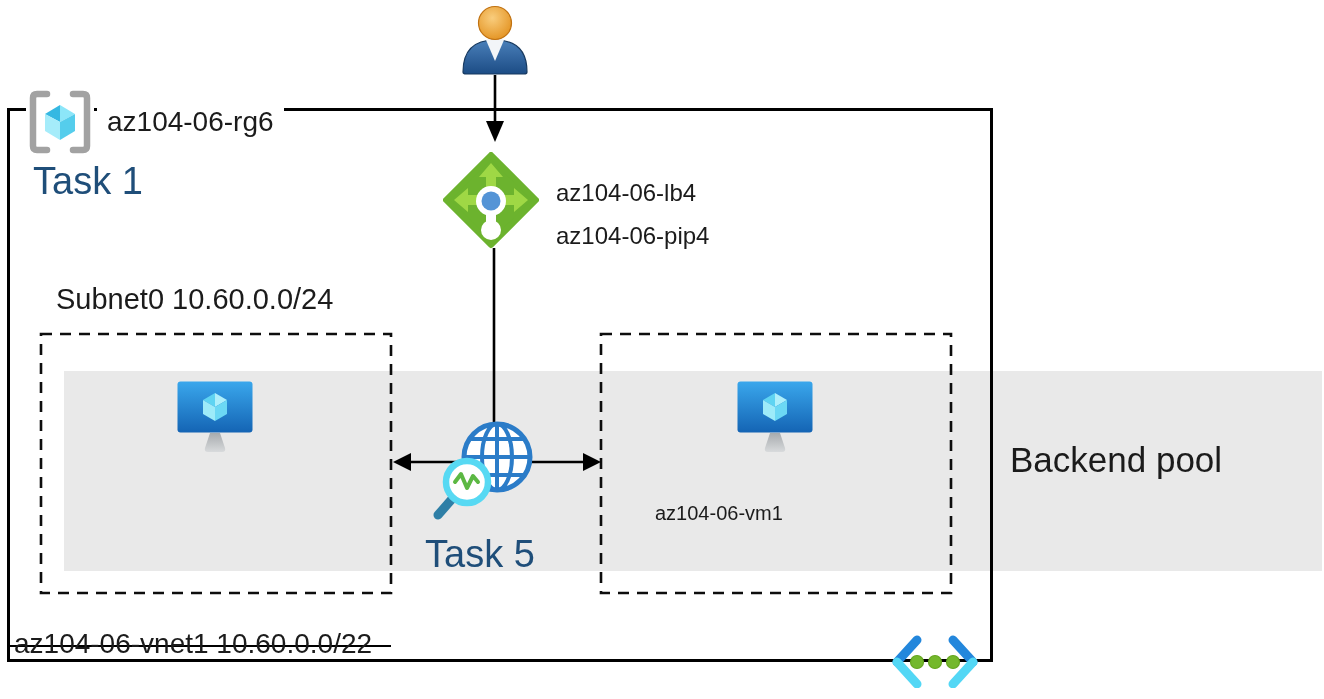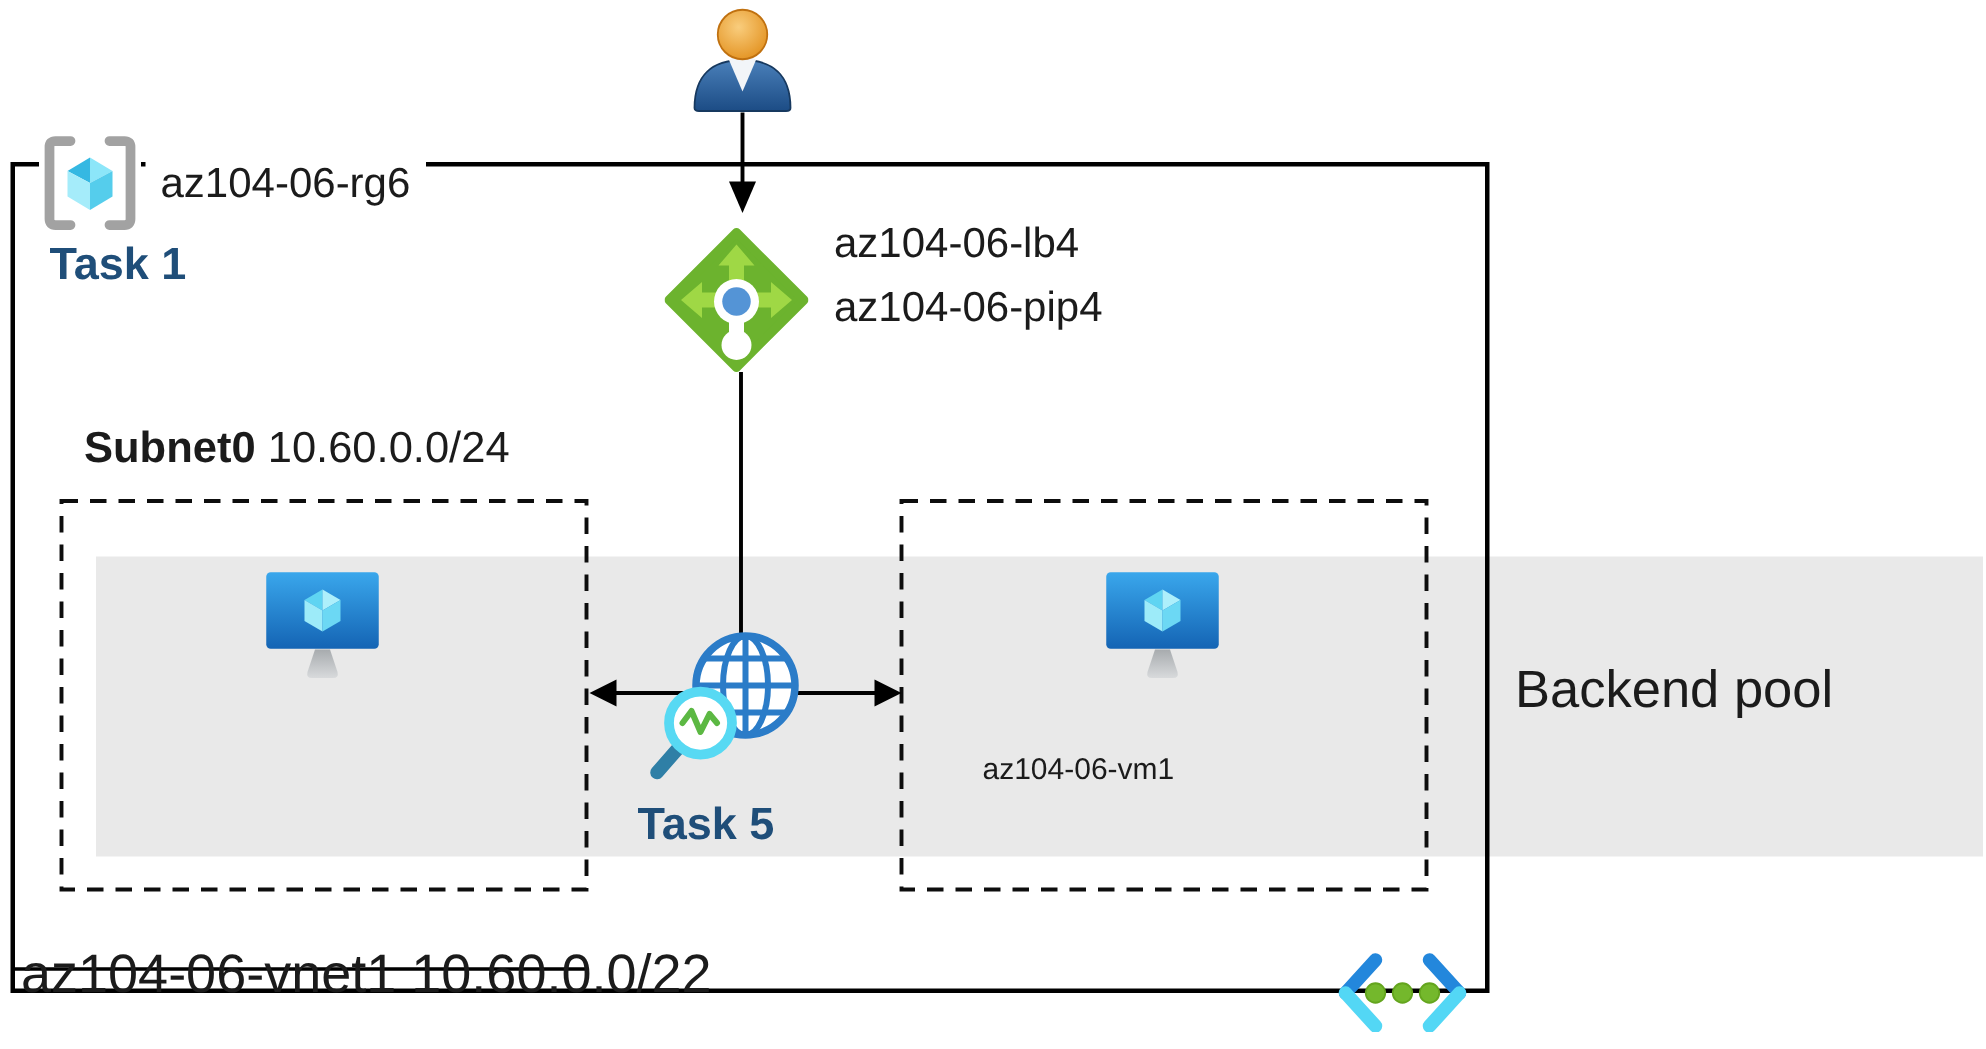--- a/index.html
+++ b/index.html
@@ -4,22 +4,22 @@
 <style>
   html,body{margin:0;padding:0;background:#fff;}
   #canvas{
     position:relative;width:1324px;height:699px;overflow:hidden;
     font-family:"Liberation Sans","DejaVu Sans",sans-serif;
     color:#1b1b1b;background:#fff;
   }
   .abs{position:absolute;}
   .label{white-space:nowrap;}
   .band{background:#e9e9e9;}
-  .task{font-weight:bold;color:#1f4e79;font-size:30px;}
-  .bold{font-weight:bold;}
+  .task{font-weight:normal;color:#1f4e79;font-size:38px;}
+  .bold{font-weight:normal;}
   .center{}
 </style>
 </head>
 <body>
 
 <div id="canvas">
 
   <div class="abs band" style="left:64px;top:371px;width:1258px;height:200px;"></div>
 
   <svg class="abs" style="left:0;top:0;" width="1324" height="699" viewBox="0 0 1324 699">
@@ -75,21 +75,21 @@
     <polygon points="48,3 93,48 48,93 3,48" fill="#6cb32e" stroke="#6cb32e" stroke-width="6" stroke-linejoin="round"></polygon>
     <path d="M48,11 L60,25 H53 V39 H43 V25 H36 Z" fill="#9fd845"></path>
     <path d="M11,48 L25,36 V43 H39 V53 H25 V60 Z" fill="#9fd845"></path>
     <path d="M85,48 L71,36 V43 H57 V53 H71 V60 Z" fill="#9fd845"></path>
     <rect x="43" y="56" width="10" height="20" fill="#fff"></rect>
     <circle cx="48" cy="49" r="15" fill="#fff"></circle>
     <circle cx="48" cy="49" r="9.5" fill="#5494d6"></circle>
     <circle cx="48" cy="78" r="10" fill="#fff"></circle>
   </svg>
 
-  <div class="abs" style="left:556px;top:140px;font-size:28px;line-height:43px;">
+  <div class="abs" style="left:556px;top:171px;font-size:24px;line-height:43px;">
     <div class="label">az104-06-lb4</div>
     <div class="label">az104-06-pip4</div>
   </div>
 
   <div class="abs label" style="left:56px;top:283px;font-size:29px;">
     <span class="bold">Subnet0</span>
     <span>10.60.0.0/24</span>
   </div>
 
   <svg width="0" height="0" style="position:absolute">
@@ -135,21 +135,21 @@
       <line x1="27" y1="80" x2="13" y2="96" stroke="#2f7fa6" stroke-width="9" stroke-linecap="round"></line>
       <circle cx="42" cy="63" r="21" fill="#fff" stroke="#57d9f3" stroke-width="6.5"></circle>
       <polyline points="30,63 36,55 42,69 48,57 53,63" fill="none" stroke="#5cb843" stroke-width="4" stroke-linecap="round" stroke-linejoin="round"></polyline>
     </g>
   </svg>
 
   <div class="abs center task" style="left:425px;top:533px;width:120px;">Task 5</div>
 
   <div class="abs center label" style="left:1010px;top:440px;width:300px;font-size:35px;">Backend pool</div>
 
-  <div class="abs label" style="left:14px;top:628px;font-size:36px;">
+  <div class="abs label" style="left:14px;top:628px;font-size:28px;">
     <span>az104-06-vnet1</span>
     <span>10.60.0.0/22</span>
   </div>
 
   <svg class="abs" style="left:890px;top:632px;" width="90" height="56" viewBox="0 0 90 56">
     <line x1="27" y1="8" x2="7" y2="30" stroke="#2387dc" stroke-width="9" stroke-linecap="round"></line>
     <line x1="7" y1="30" x2="27" y2="52" stroke="#53d7f5" stroke-width="9" stroke-linecap="round"></line>
     <line x1="63" y1="8" x2="83" y2="30" stroke="#2387dc" stroke-width="9" stroke-linecap="round"></line>
     <line x1="83" y1="30" x2="63" y2="52" stroke="#53d7f5" stroke-width="9" stroke-linecap="round"></line>
     <circle cx="27" cy="30" r="6.5" fill="#74b82c" stroke="#64a51e" stroke-width="1.2"></circle>

